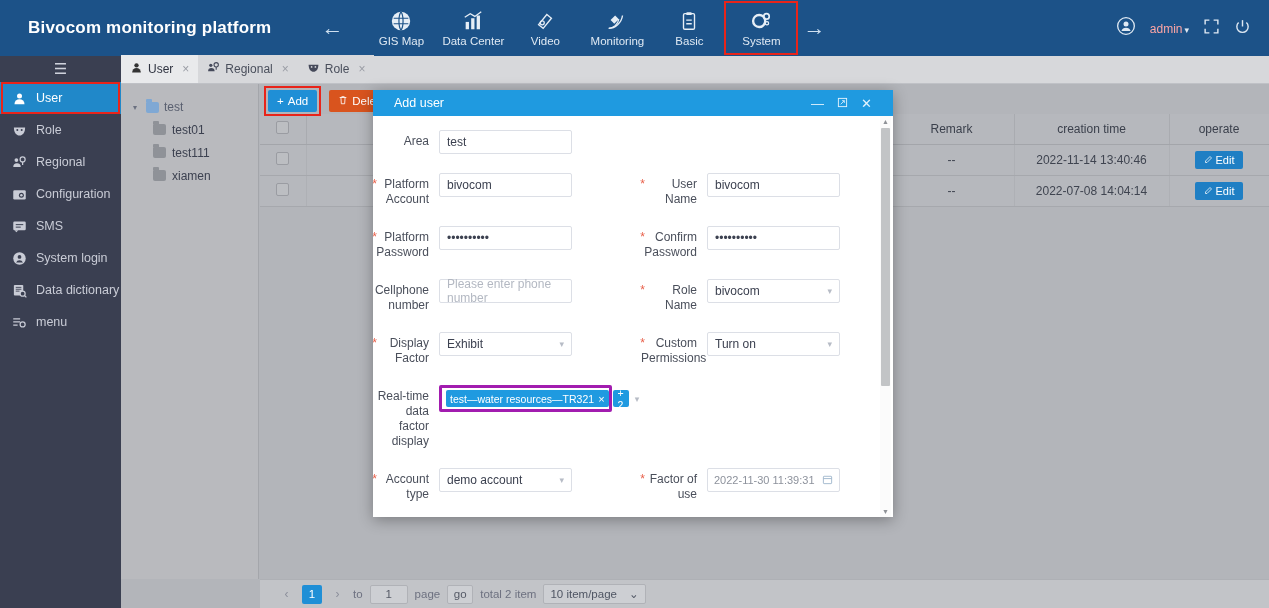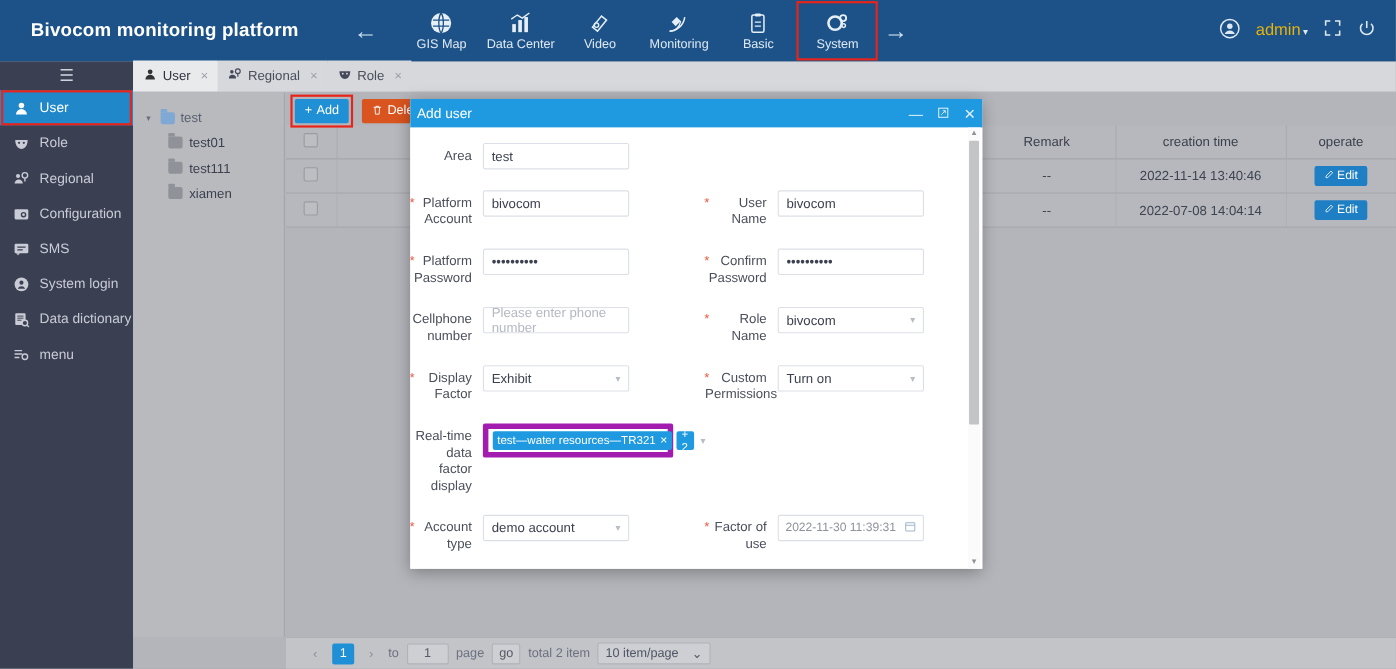--- a/index.html
+++ b/index.html
@@ -33,21 +33,21 @@
     width:72px; height:52px; display:flex; flex-direction:column;
     align-items:center; justify-content:center; gap:3px; cursor:pointer;
     position:relative;
   }
   .navitem .nlabel{ font-size:11.5px; color:#dfe9f3; white-space:nowrap; }
   .navitem svg{ display:block; }
   .navitem.active{ outline:2px solid #e8241a; outline-offset:-1px; }
   #right-tools{
     margin-left:auto; margin-right:18px; display:flex; align-items:center; gap:14px;
   }
-  #admin-label{ font-size:15px; color:#eab308; }
+  #admin-label{ font-size:12px; color:#fca5a5; }
   .caret-sm{ font-size:9px; color:#dfe9f3; margin-left:2px;}
 
   
   #sidebar{
     position:absolute; left:0; top:56px; width:121px; height:552px;
     background:#3a3f51;
   }
   #hamburger{
     height:26px; display:flex; align-items:center; justify-content:center;
     color:#cfd2dc; font-size:15px; cursor:pointer;
@@ -157,21 +157,21 @@
     display:flex; align-items:center; gap:12px; padding:0 6px; font-size:11.5px; color:#4f5563; cursor:pointer;
   }
 
   
   #dialog{
     position:absolute; left:373px; top:90px; width:520px; height:427px;
     background:#ffffff; box-shadow:0 3px 14px rgba(0,0,0,.32);
   }
   #dlg-title{
     height:26px; background:#1f9ae0; color:#fff; display:flex; align-items:center;
-    padding:0 6px; font-size:12.5px;
+    padding:0 21px; font-size:12.5px;
   }
   #dlg-tools{ margin-left:auto; display:flex; align-items:center; gap:13px; font-size:13px; color:#e4f3fd; }
   .dlg-tool{ cursor:pointer; line-height:1; }
   #dlg-body{
     position:absolute; left:0; top:26px; width:520px; height:401px;
     background:#fff; overflow:hidden;
   }
   #form{
     position:relative; padding:14px 0 0 0;
   }
@@ -192,21 +192,21 @@
   .sel{
     width:133px; height:24px; border:1px solid #dcdfe6; background:#fff;
     font-size:12px; color:#3c4150; padding:0 7px; display:flex; align-items:center;
     border-radius:2px; cursor:pointer;
   }
   .sel .scaret{ margin-left:auto; color:#b7bcc6; font-size:9px; }
   .fcell.left{ width:268px; }
   .fcell.right{ width:252px; }
   .flabel.w2{ width:62px; }
   .tagbox{
-    width:173px; min-height:25px; border:5px solid #a21caf; border-radius:2px;
+    width:173px; min-height:25px; border:3px solid #a21caf; border-radius:2px;
     display:flex; align-items:center; gap:4px; padding:2px 4px; background:#fff;
   }
   .tag{
     background:#1f9ae0; color:#fff; font-size:10.5px; height:17px; border-radius:2px;
     display:inline-flex; align-items:center; gap:4px; padding:0 4px; white-space:nowrap;
   }
   .tag .tx{ font-size:11px; cursor:pointer; }
   .tagmore{
     background:#1f9ae0; color:#fff; font-size:10.5px; height:17px; border-radius:2px;
     display:inline-flex; align-items:center; padding:0 5px;

